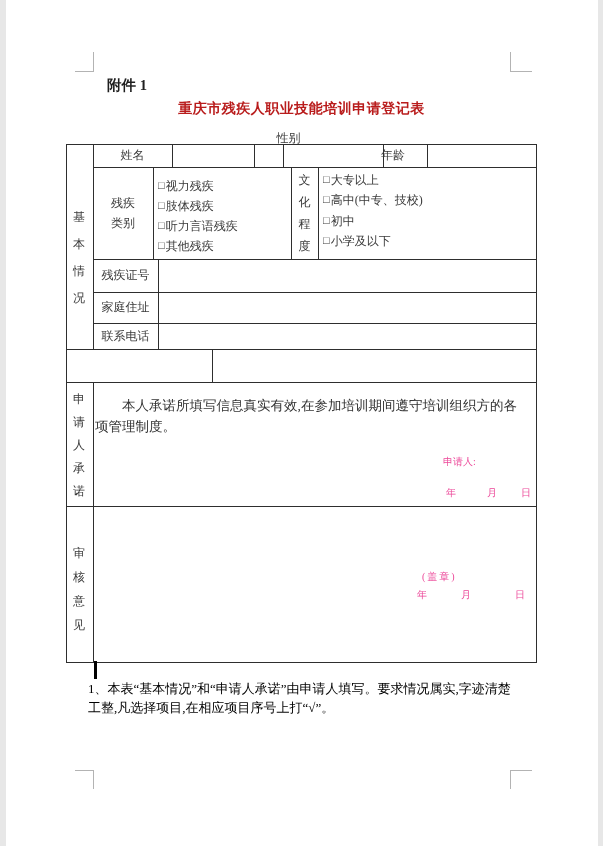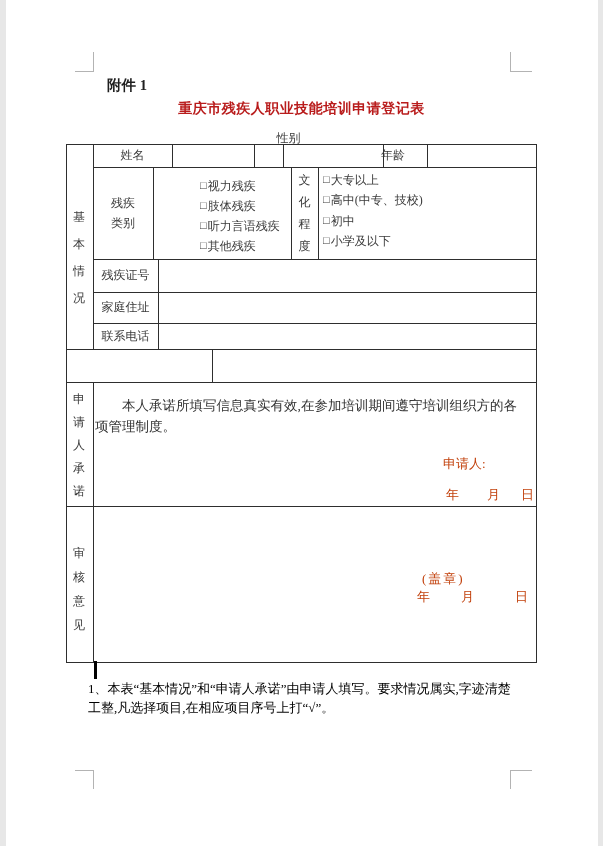--- a/index.html
+++ b/index.html
@@ -33,21 +33,21 @@
   .vl{width:1px;}
 
   .cell{position:absolute;font-size:12px;color:#3a3a3a;}
   .center{display:flex;align-items:center;justify-content:center;text-align:center;}
   .vtext{width:16px;word-break:break-all;text-align:center;}
   .opt{white-space:nowrap;}
   .opt .box{font-size:11px;margin-right:1px;position:relative;top:-1px;}
   .field{position:absolute;}
   .stmt{position:absolute;left:95px;top:395px;width:433px;font-size:13.5px;
         line-height:21px;text-indent:2em;color:#333;}
-  .small{font-size:13px;color:#c2410c;}
+  .small{font-size:10px;color:#ec4899;}
   .notes{position:absolute;left:88px;top:679px;width:426px;font-size:13px;
          line-height:19px;color:#000000;}
   .notes p{margin:0;}
   .caret{position:absolute;left:94px;top:661px;width:3px;height:18px;background:#000;}
 </style>
 </head>
 <body>
 
 <div class="page">
   <div class="edge left"></div>
@@ -91,21 +91,21 @@
   <div class="cell center" style="left:93px;top:144px;width:79px;height:23px;">姓名</div>
   <div class="field" style="left:172px;top:144px;width:82px;height:23px;"></div>
   <div class="cell center" style="left:254px;top:127px;width:29px;height:23px;margin-left:20px;">性别</div>
   <div class="field" style="left:283px;top:144px;width:100px;height:23px;"></div>
   <div class="cell center" style="left:371px;top:144px;width:44px;height:23px;">年龄</div>
   <div class="field" style="left:427px;top:144px;width:110px;height:23px;"></div>
 
   <div class="cell center" style="left:93px;top:167px;width:60px;height:92px;">
     <span class="vtext" style="width:26px;line-height:20px;">残疾类别</span>
   </div>
-  <div class="cell" style="left:158px;top:176px;line-height:20px;margin-left:42px;">
+  <div class="cell" style="left:158px;top:176px;line-height:20px;">
     <div class="opt"><span class="box">□</span><span>视力残疾</span></div>
     <div class="opt"><span class="box">□</span><span>肢体残疾</span></div>
     <div class="opt"><span class="box">□</span><span>听力言语残疾</span></div>
     <div class="opt"><span class="box">□</span><span>其他残疾</span></div>
   </div>
   <div class="cell center" style="left:291px;top:167px;width:27px;height:92px;">
     <span class="vtext" style="line-height:22px;">文化程度</span>
   </div>
   <div class="cell" style="left:323px;top:170px;line-height:20.3px;">
     <div class="opt"><span class="box">□</span><span>大专以上</span></div>

